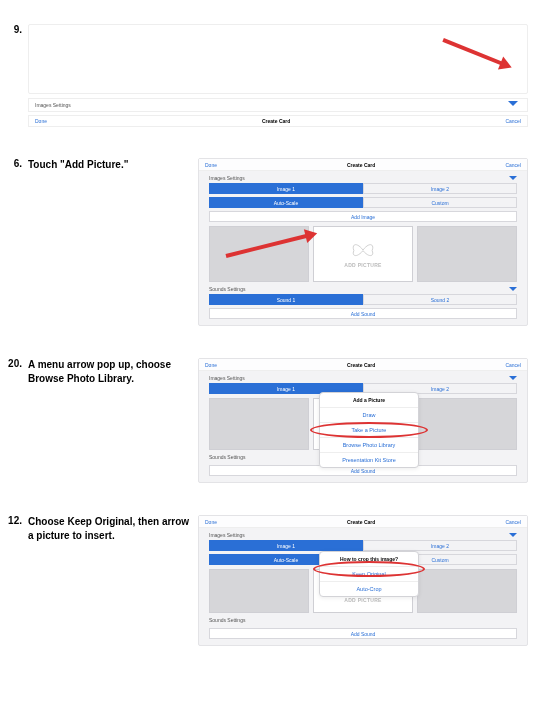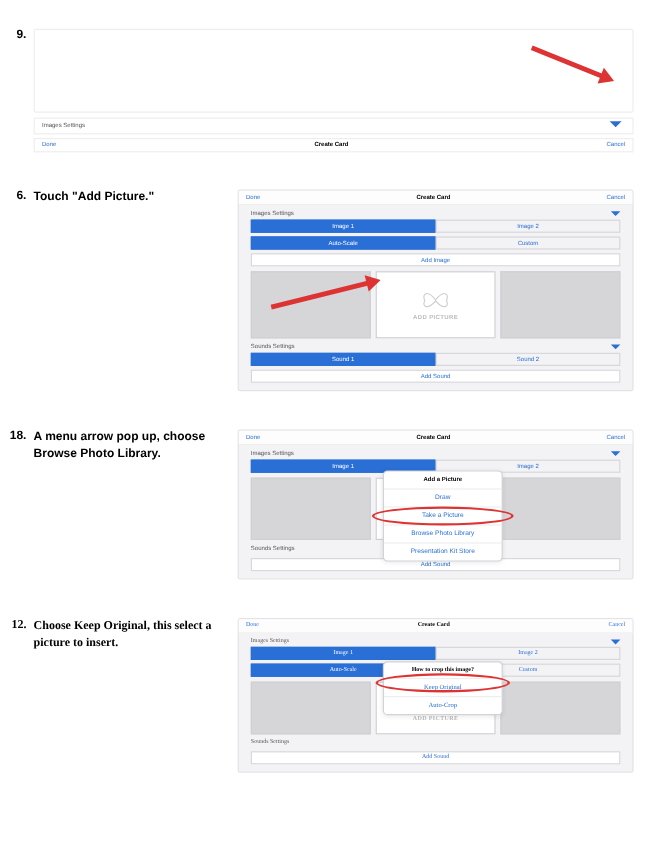--- a/index.html
+++ b/index.html
@@ -309,21 +309,21 @@
       </div>
       <div class="linkbar">Add Sound</div>
     </div>
     <div class="red-arrow-diag"></div>
   </div>
 </div>
 
 <div class="spacer"></div>
 
 <div class="step">
-  <div class="step-num">18.</div>
+  <div class="step-num">20.</div>
   <div class="step-text">A menu arrow pop up, choose Browse Photo Library.</div>
   <div class="step-shot" style="position:relative;">
     <div class="miniapp">
       <div class="mini-hdr">
         <span>Done</span>
         <span class="mid">Create Card</span>
         <span>Cancel</span>
       </div>
       <div class="section-label">
         <span>Images Settings</span>
@@ -356,23 +356,23 @@
       <div class="popup-row">Take a Picture</div>
       <div class="popup-row">Browse Photo Library</div>
       <div class="popup-row">Presentation Kit Store</div>
     </div>
     <div class="circle c11"></div>
   </div>
 </div>
 
 <div class="spacer"></div>
 
-<div class="step" style="margin-bottom:0;font-family:Liberation Serif, serif;">
+<div class="step" style="margin-bottom:0;">
   <div class="step-num">12.</div>
-  <div class="step-text">Choose Keep Original, this select a picture to insert.</div>
+  <div class="step-text">Choose Keep Original, then arrow a picture to insert.</div>
   <div class="step-shot" style="position:relative;">
     <div class="miniapp">
       <div class="mini-hdr">
         <span>Done</span>
         <span class="mid">Create Card</span>
         <span>Cancel</span>
       </div>
       <div class="section-label">
         <span>Images Settings</span>
         <span class="bluechev-sm"></span>

